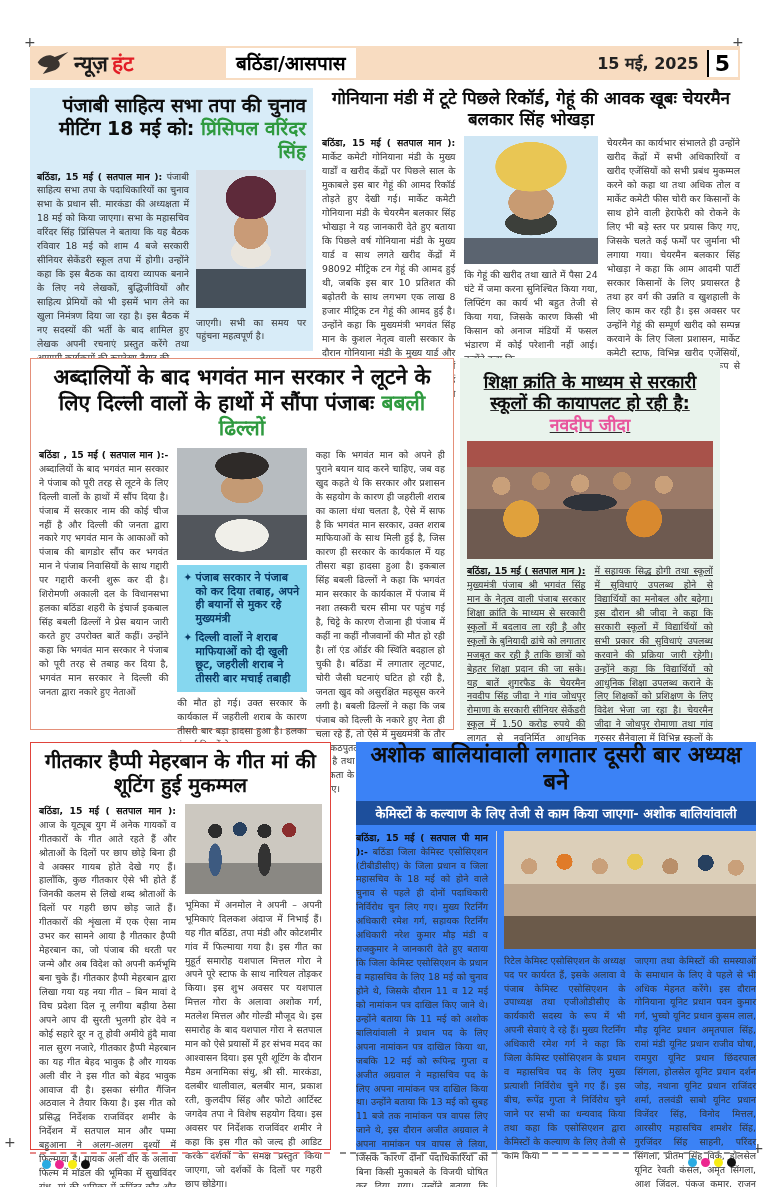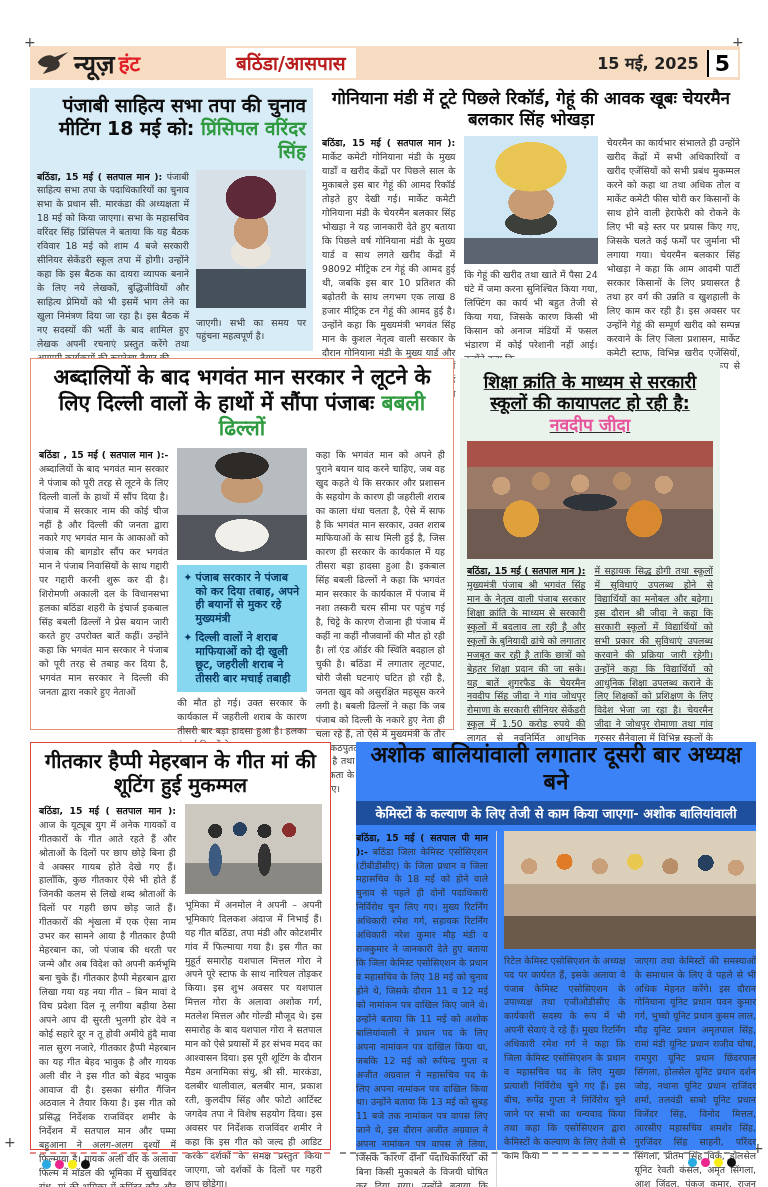--- a/index.html
+++ b/index.html
@@ -4,23 +4,23 @@
 <style>
   html,body{margin:0;padding:0;background:#ffffff;}
   .sheet{position:relative;width:768px;height:1187px;background:#ffffff;overflow:hidden;
          font-family:"DejaVu Sans","Liberation Sans",sans-serif;color:#2b2b2b;}
   .crop{position:absolute;font:14px "DejaVu Sans",sans-serif;color:#444;}
   
   .masthead{position:absolute;left:30px;top:46px;width:710px;height:34px;background:#f8dcc1;
             display:flex;align-items:center;}
   .brand{display:flex;align-items:center;gap:4px;padding-left:6px;width:190px;}
   .brand .eagle{width:34px;height:26px;display:inline-block;}
-  .brand-black{font-size:25px;font-weight:bold;color:#1a1a1a;}
+  .brand-black{font-size:21px;font-weight:bold;color:#1a1a1a;}
   .brand-red{font-size:21px;font-weight:bold;color:#e21e26;}
-  .section-title{background:#ffffff;padding:2px 10px;font-size:19px;font-weight:bold;color:#b91c1c;}
+  .section-title{background:#ffffff;padding:2px 10px;font-size:19px;font-weight:bold;color:#000000;}
   .mast-spacer{flex:1;}
   .mast-date{font-size:16px;font-weight:bold;color:#222;padding-right:8px;}
   .pagenum{background:#ffffff;border-left:2px solid #000;font-size:22px;font-weight:bold;
            color:#000;padding:1px 8px 1px 6px;margin-right:2px;}
   
   .article{position:absolute;box-sizing:border-box;}
   .headline{font-weight:bold;color:#0d0d0d;line-height:1.22;text-align:center;}
   .green{color:#2f9a3f;}
   .pink{color:#e8559d;}
   .body-text{font-size:9.3px;line-height:1.5;text-align:justify;color:#333;}

